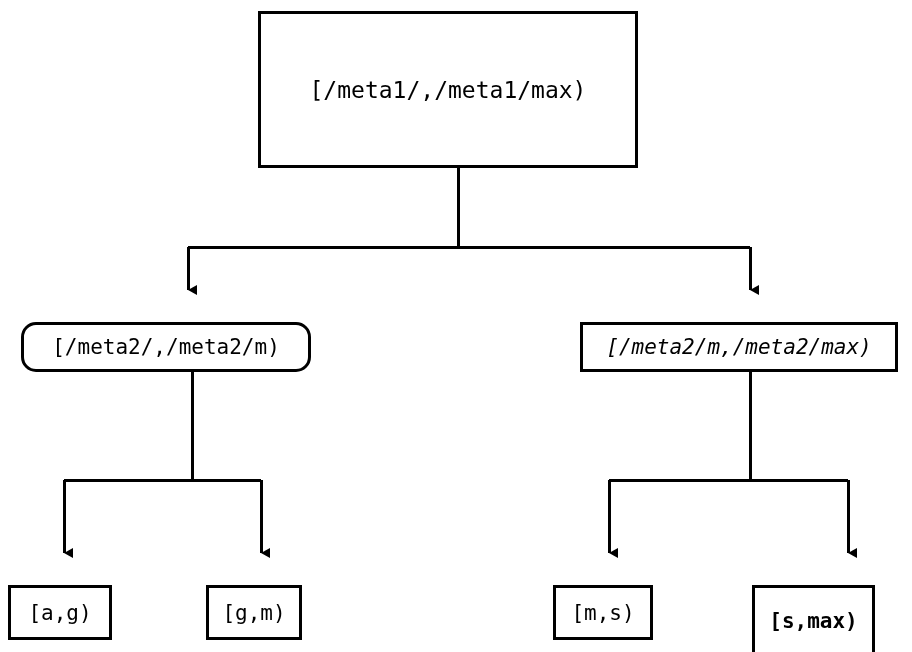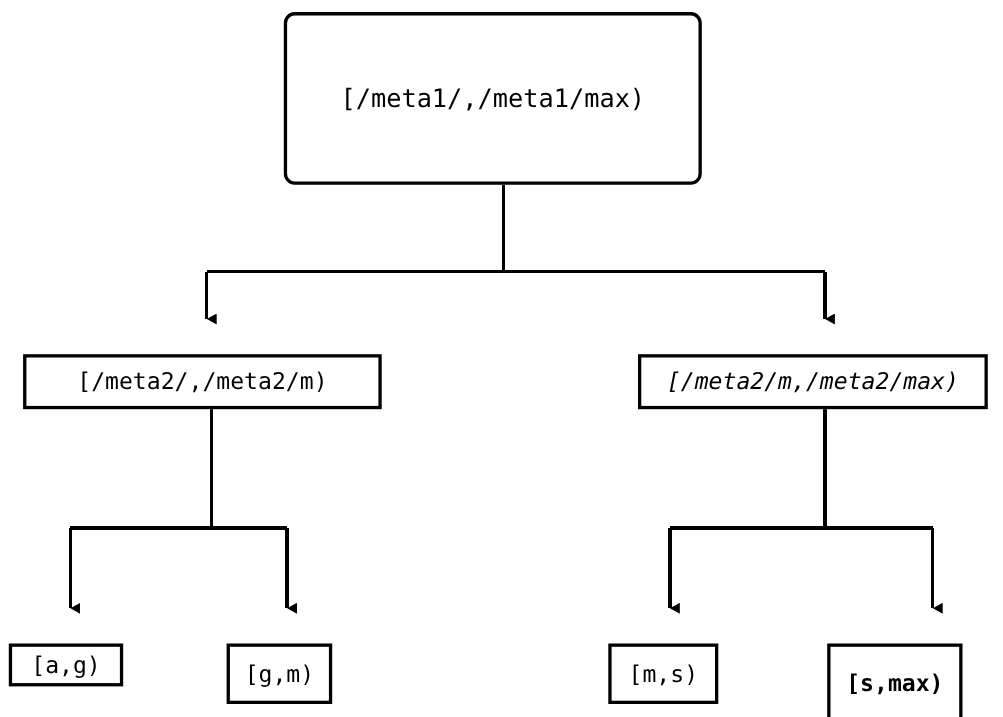--- a/index.html
+++ b/index.html
@@ -63,33 +63,33 @@
       <path d="M 64 480 L 64 553" marker-end="url(#arrow-down)"></path>
       <path d="M 261 480 L 261 553" marker-end="url(#arrow-down)"></path>
 
       <path d="M 750 372 L 750 480"></path>
       <path d="M 609 480 L 848 480"></path>
       <path d="M 609 480 L 609 553" marker-end="url(#arrow-down)"></path>
       <path d="M 848 480 L 848 553" marker-end="url(#arrow-down)"></path>
     </g>
   </svg>
 
-  <div class="node-box node-root" style="left:258px; top:11px; width:380px; height:157px;border-radius:10px;">
+  <div class="node-box node-root" style="left:258px; top:11px; width:380px; height:157px;">
     <span>[/meta1/,/meta1/max)</span>
   </div>
 
-  <div class="node-box node-mid" style="left:21px; top:322px; width:326px; height:50px;">
+  <div class="node-box node-mid" style="left:21px; top:322px; width:290px; height:50px;border-radius:15px;">
     <span>[/meta2/,/meta2/m)</span>
   </div>
 
   <div class="node-box node-mid" style="left:580px; top:322px; width:318px; height:50px;font-style:italic;">
     <span>[/meta2/m,/meta2/max)</span>
   </div>
 
-  <div class="node-box node-leaf" style="left:8px; top:585px; width:104px; height:39px;">
+  <div class="node-box node-leaf" style="left:8px; top:585px; width:104px; height:55px;">
     <span>[a,g)</span>
   </div>
 
   <div class="node-box node-leaf" style="left:553px; top:585px; width:100px; height:55px;">
     <span>[m,s)</span>
   </div>
 
   <div class="node-box node-leaf" style="left:206px; top:585px; width:96px; height:55px;">
     <span>[g,m)</span>
   </div>

